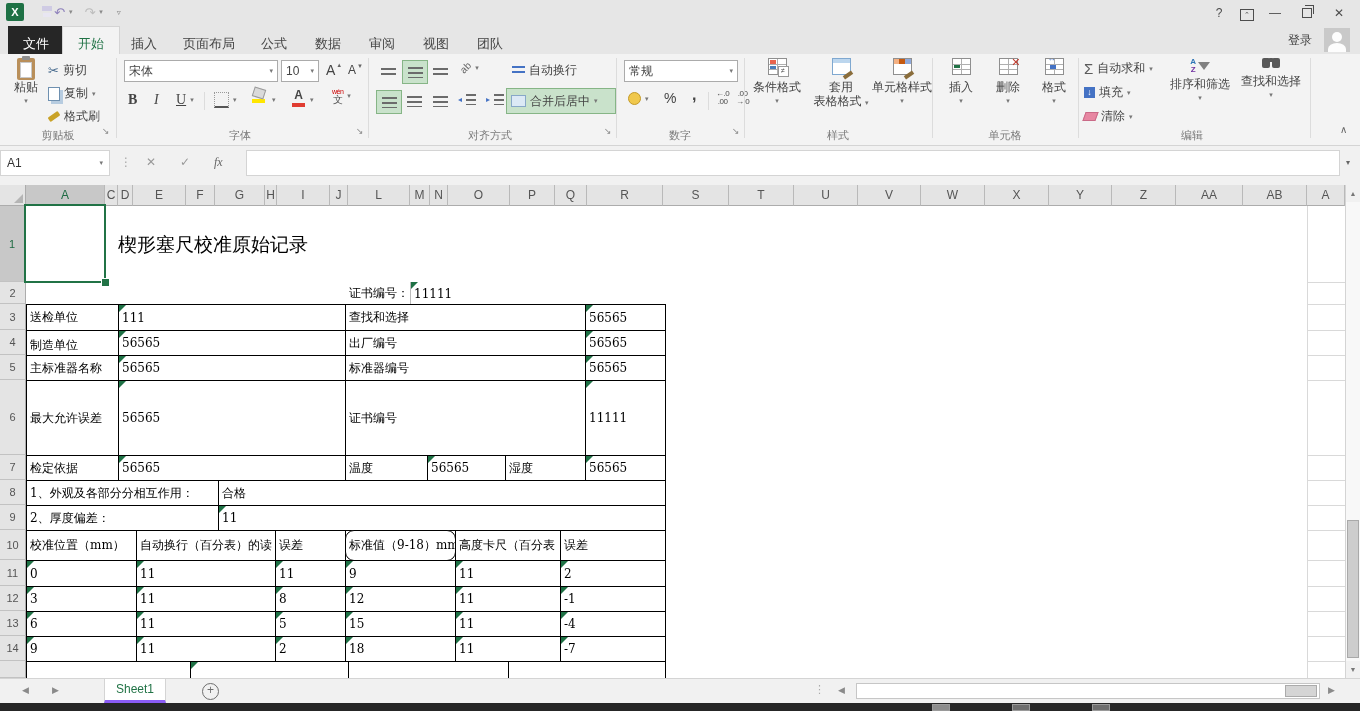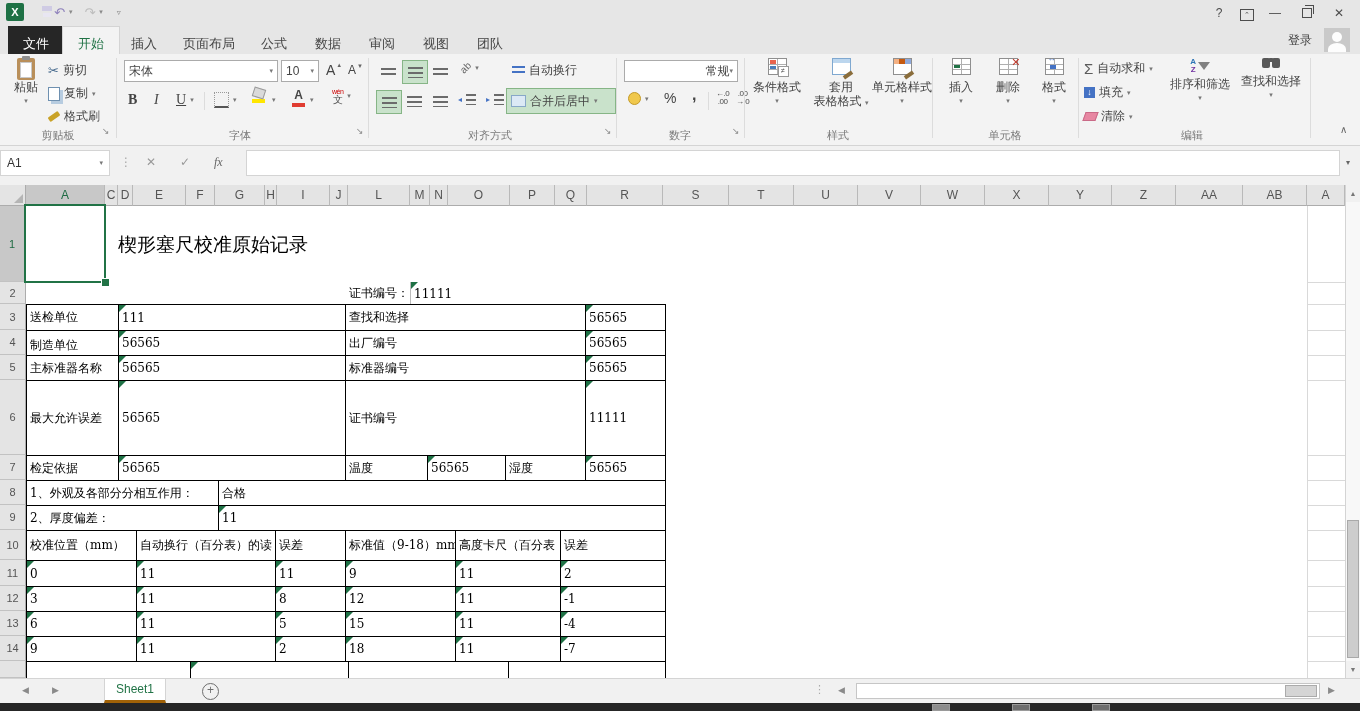--- a/index.html
+++ b/index.html
@@ -88,21 +88,21 @@
   #a1handle{position:absolute;left:101px;top:93px;width:7px;height:7px;background:#217346;border:1px solid #fff;}
   .gline-h{position:absolute;height:1px;background:#D9D9D9;}
   .gline-v{position:absolute;width:1px;background:#D9D9D9;}
   #vscroll{position:absolute;left:1345px;top:0;width:15px;height:493px;background:#F8F8F8;border-left:1px solid #D4D4D4;box-sizing:border-box;}
   .sbtn{position:absolute;left:0;width:14px;height:17px;text-align:center;font-size:7px;color:#777;line-height:17px;background:#F1F1F1;}
   #vthumb{position:absolute;left:1px;top:335px;width:12px;height:138px;background:#CDCDCD;border:1px solid #A9A9A9;box-sizing:border-box;}
   
   #sheetbar{position:absolute;left:0;top:678px;width:1360px;height:25px;background:#F1F1F1;border-top:1px solid #D4D4D4;box-sizing:border-box;}
   .navarr{position:absolute;top:6px;font-size:9px;color:#8A8A8A;}
   #sheettab{position:absolute;left:104px;top:0;width:62px;height:24px;background:#fff;border-left:1px solid #D4D4D4;border-right:1px solid #D4D4D4;
-            border-bottom:3px solid #a16207;box-sizing:border-box;text-align:center;font-size:12px;color:#217346;line-height:21px;}
+            border-bottom:3px solid #8b5cf6;box-sizing:border-box;text-align:center;font-size:12px;color:#217346;line-height:21px;}
   #addsheet{position:absolute;left:202px;top:4px;width:15px;height:15px;border:1px solid #6E6E6E;border-radius:50%;
             color:#6E6E6E;font-size:12px;line-height:13px;text-align:center;}
   #hscroll{position:absolute;left:856px;top:4px;width:464px;height:16px;background:#fff;border:1px solid #C6C6C6;box-sizing:border-box;}
   #hthumb{position:absolute;left:428px;top:1px;width:32px;height:12px;background:#D5D5D5;border:1px solid #ABABAB;box-sizing:border-box;}
   
   #statusbar{position:absolute;left:0;top:703px;width:1360px;height:8px;background:#262626;}
   .viewblk{position:absolute;top:1px;width:18px;height:7px;background:#6E6E6E;border:1px solid #9A9A9A;box-sizing:border-box;}
 </style>
 </head>
 <body>
@@ -262,21 +262,21 @@
     </div>
     <div class="rbtn" style="left:506px;top:34px;width:110px;height:26px;background:#C9E2CB;border:1px solid #86B586;box-sizing:border-box;padding-left:4px;">
       <span style="width:13px;height:10px;border:1px solid #88A8C8;background:#DCE9F5;display:inline-block;"></span>
       <span>合并后居中</span>
       <span class="dd">▾</span>
     </div>
     <div class="glabel" style="left:450px;width:80px;">对齐方式</div>
     <div class="launch" style="left:604px;">↘</div>
     <div class="vsep" style="left:616px;"></div>
 
-    <div class="combo" style="left:624px;top:6px;width:114px;justify-content:flex-end;">
+    <div class="combo" style="left:624px;top:6px;width:114px;">
       <span>常规</span>
         <span class="dd">▾</span>
     </div>
     <div class="rbtn" style="left:628px;top:38px;">
       <span class="coin"></span>
         <span class="dd">▾</span>
     </div>
     <div class="rbtn" style="left:664px;top:36px;font-size:14px;">%</div>
     <div class="rbtn" style="left:692px;top:32px;font-size:16px;font-weight:bold;">,</div>
     <div style="position:absolute;left:708px;top:38px;width:1px;height:18px;background:#DCDCDC;"></div>
@@ -565,21 +565,21 @@
         </div>
         <div class="tcell" style="left: 26px; top: 345px; width: 111px; height: 31px;">
           <span>校准位置（mm）</span>
         </div>
         <div class="tcell" style="left: 136px; top: 345px; width: 140px; height: 31px;">
           <span>自动换行（百分表）的读</span>
         </div>
         <div class="tcell" style="left: 275px; top: 345px; width: 71px; height: 31px;">
           <span>误差</span>
         </div>
-        <div class="tcell" style="left: 345px; top: 345px; width: 111px; height: 31px;">
+        <div class="tcell" style="left: 345px; top: 345px; width: 111px; height: 31px; border-radius: 9px;">
           <span>标准值（9-18）mm</span>
         </div>
         <div class="tcell" style="left: 455px; top: 345px; width: 106px; height: 31px;">
           <span>高度卡尺（百分表</span>
         </div>
         <div class="tcell" style="left: 560px; top: 345px; width: 106px; height: 31px;">
           <span>误差</span>
         </div>
         <div class="tcell" style="left: 26px; top: 375px; width: 111px; height: 27px;">
           <span>0</span>

